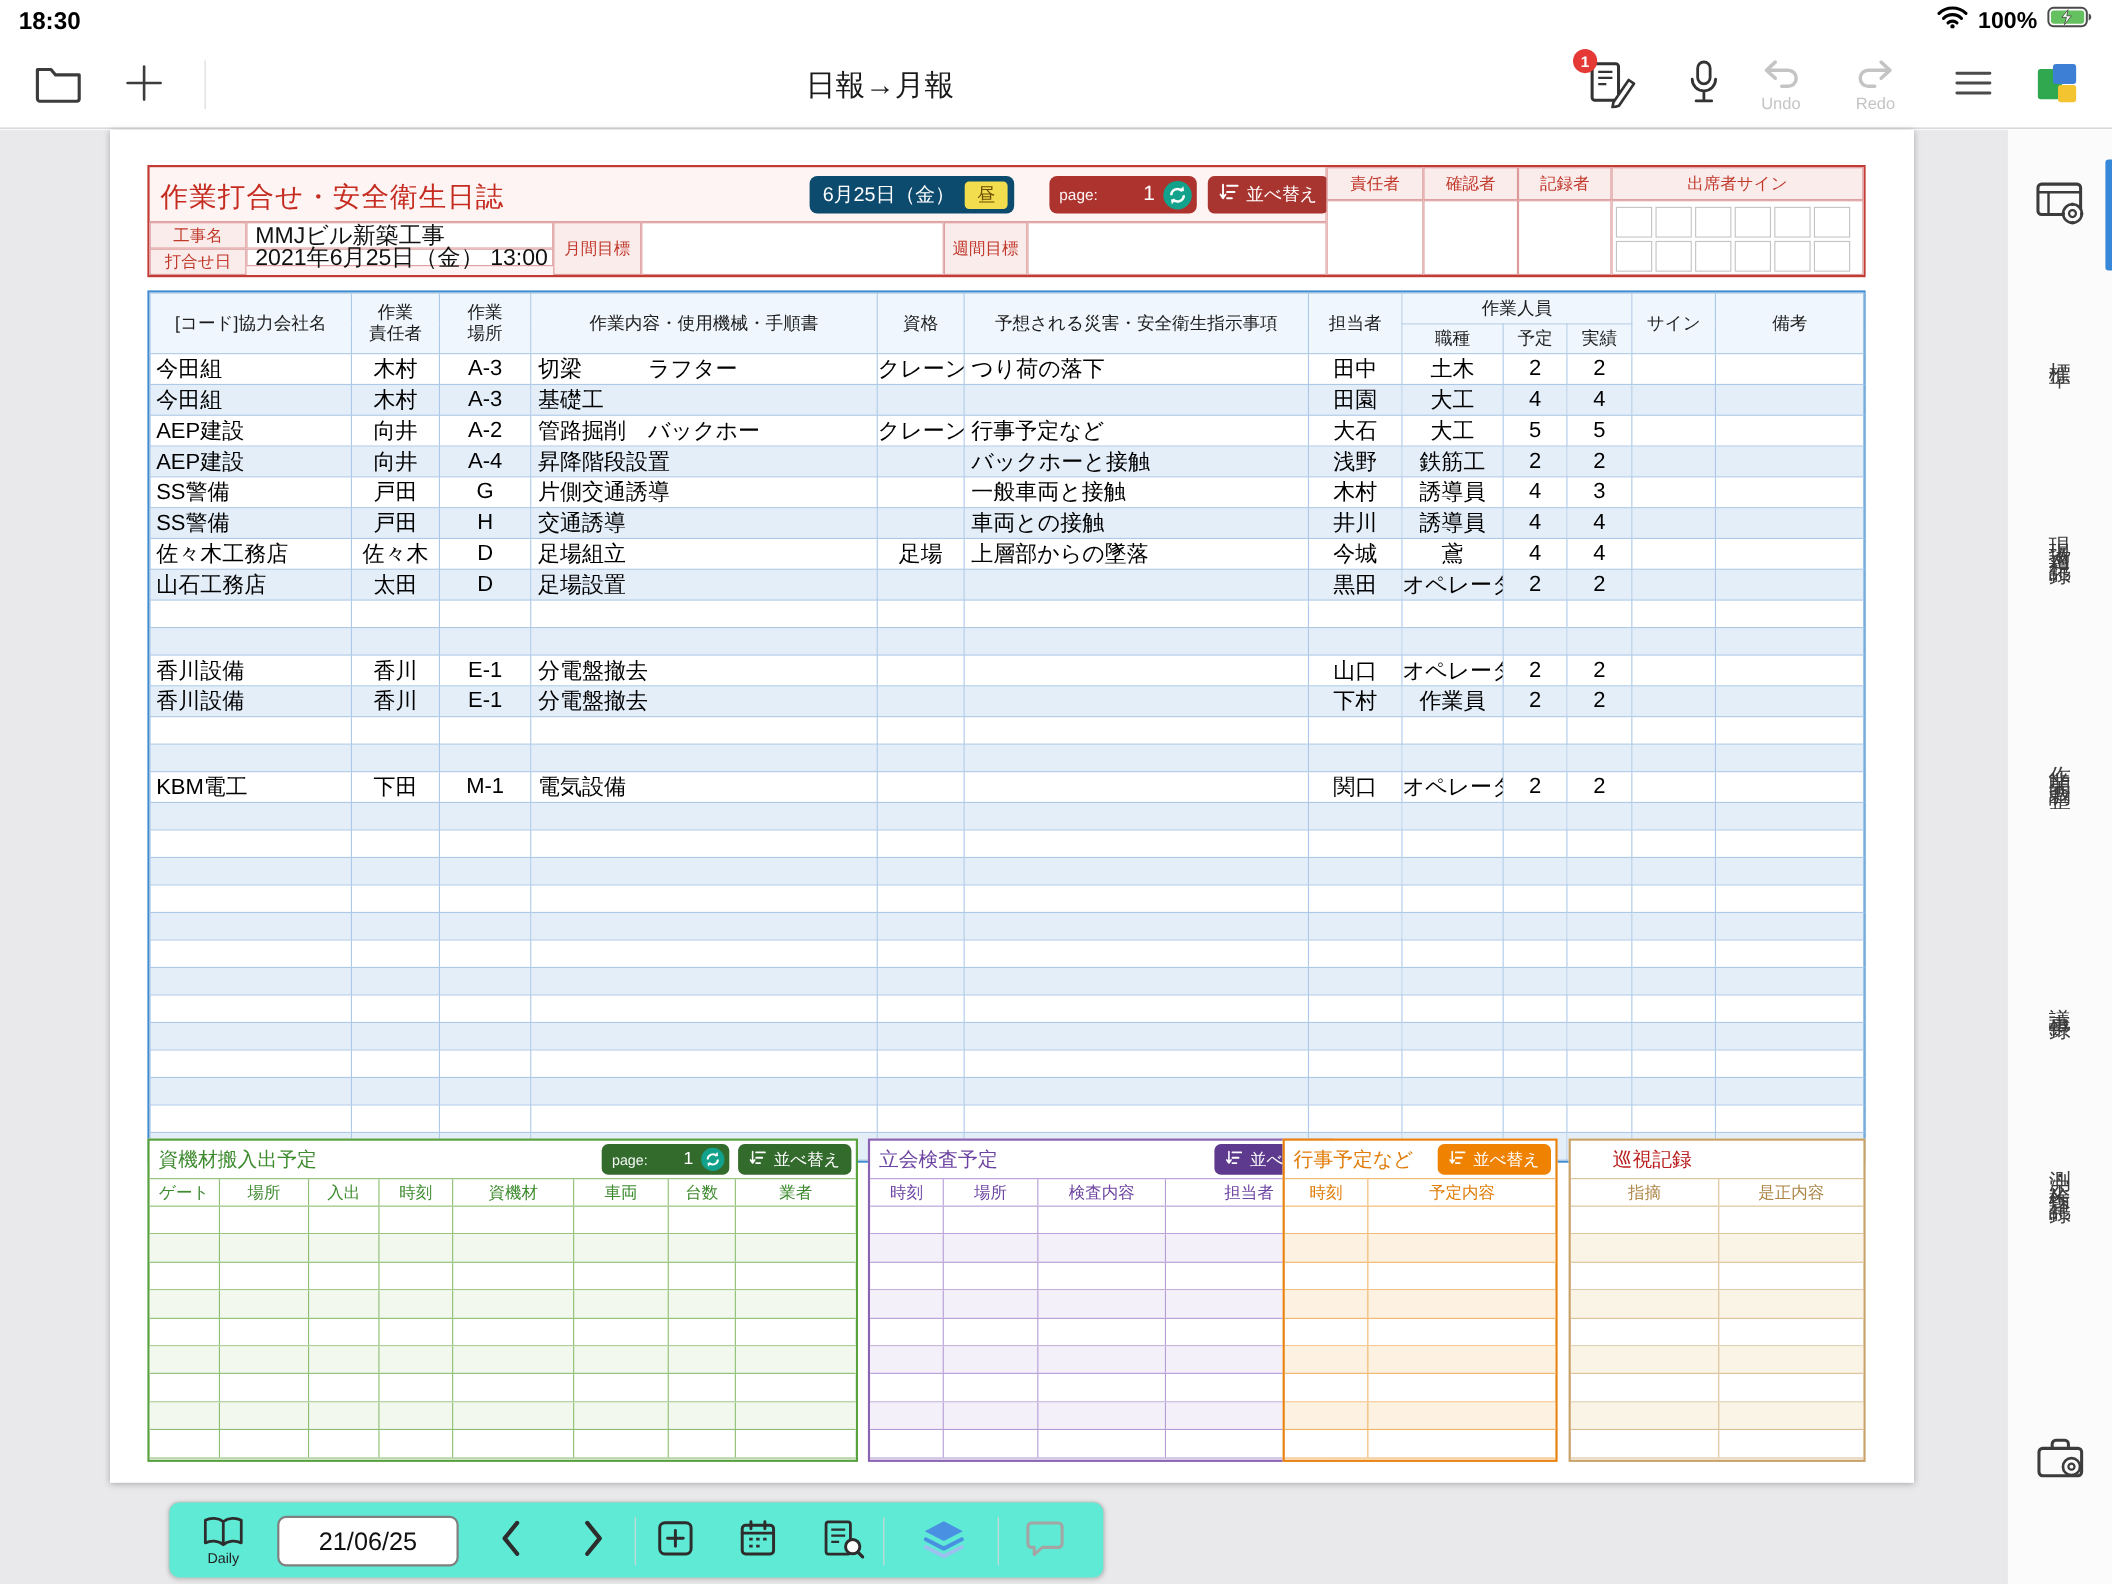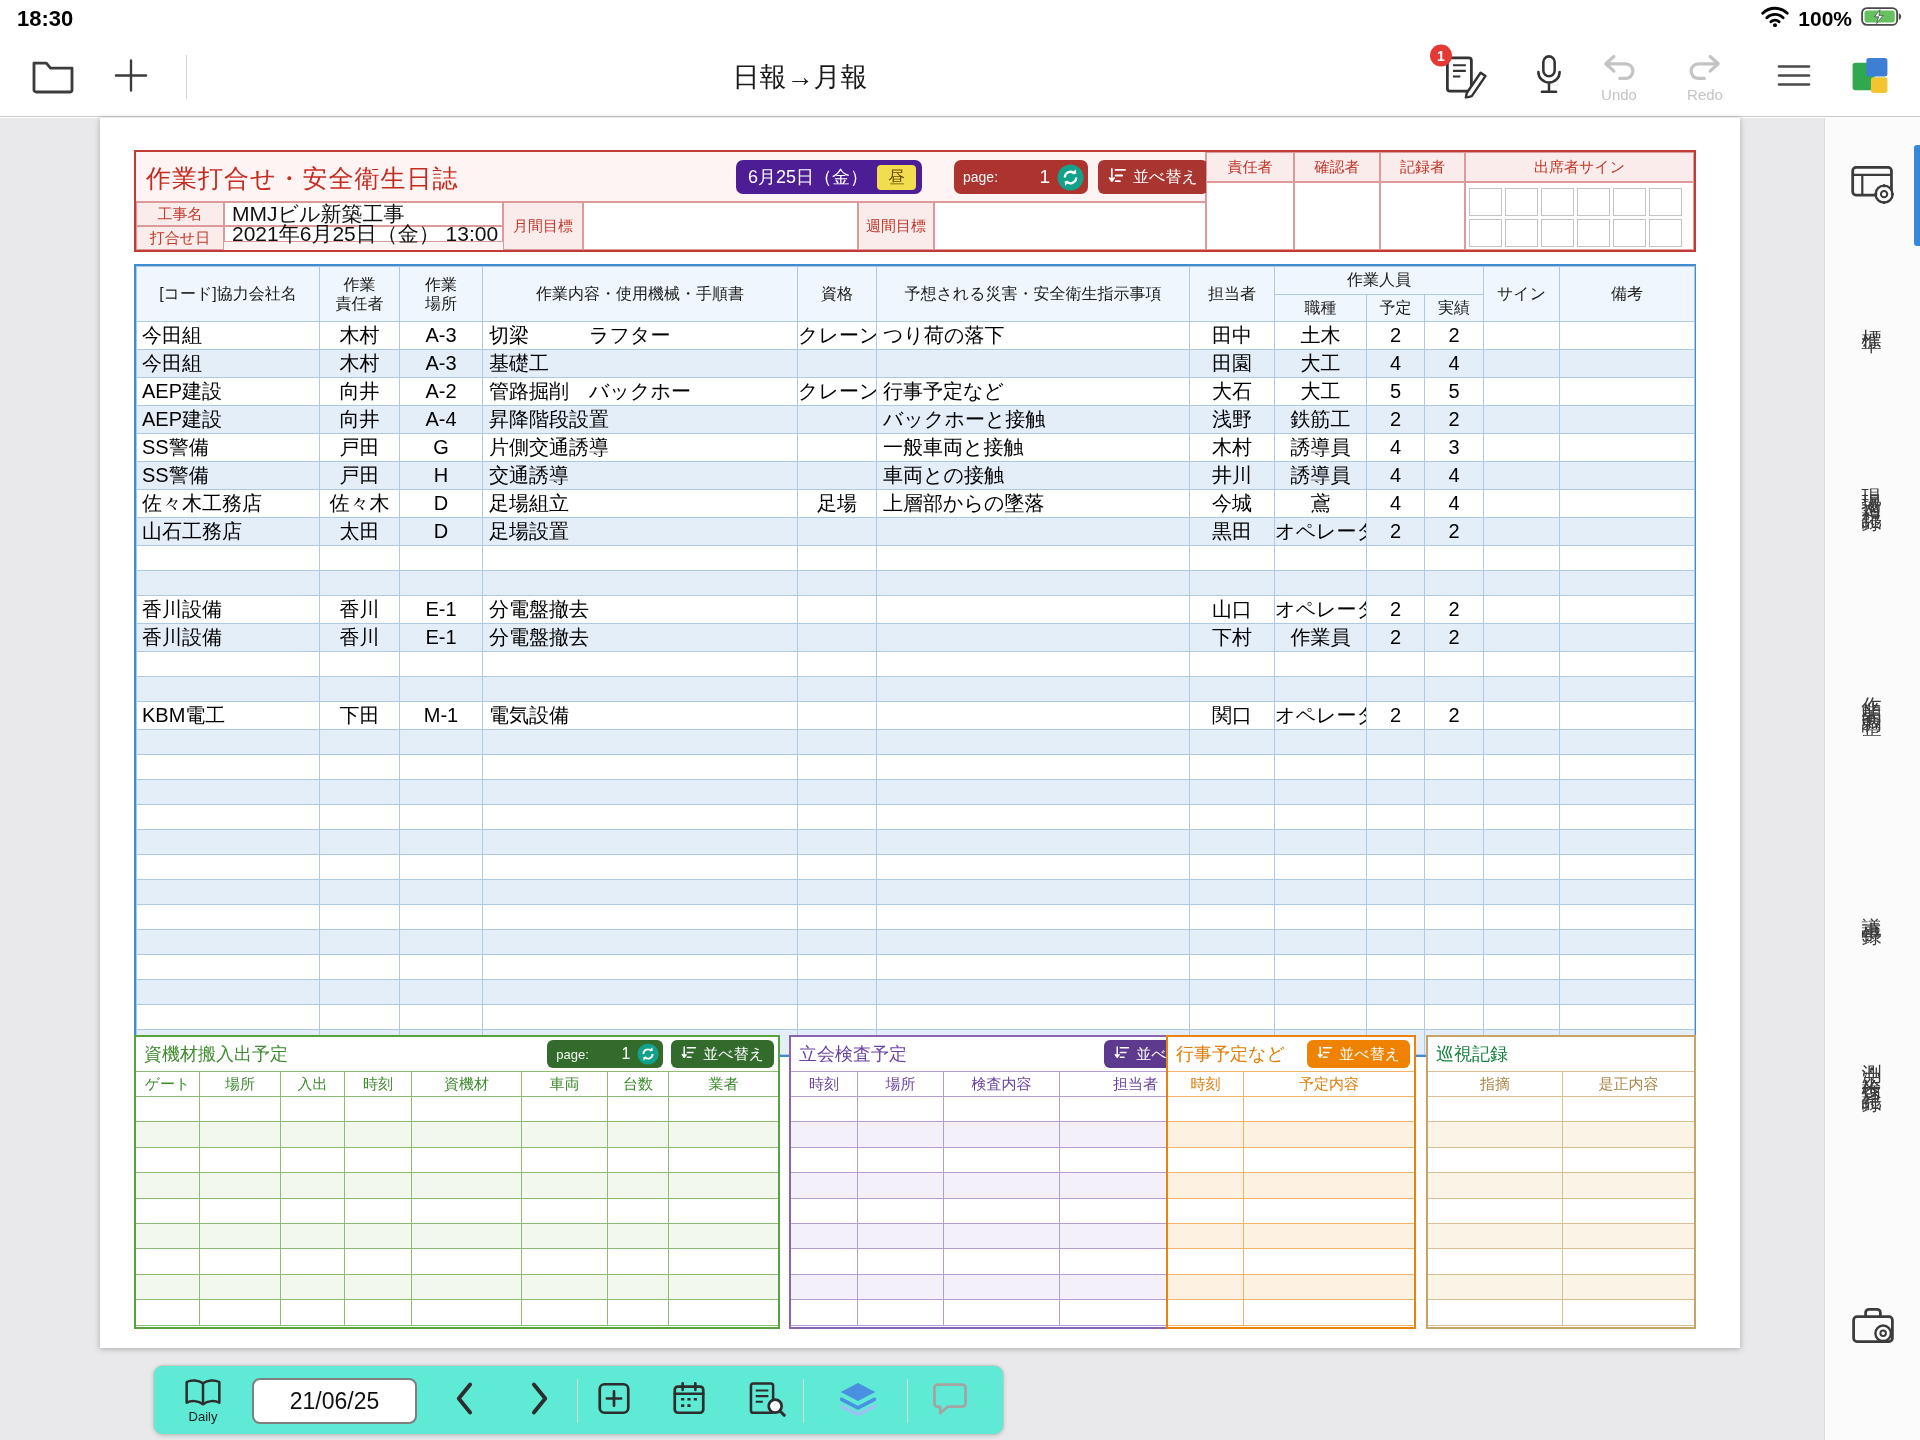--- a/index.html
+++ b/index.html
@@ -23,21 +23,21 @@
 
   
   .canvas { position:absolute; top:118px; left:0; width:1824px; height:1322px; background:#e9e9eb; }
   .page { position:absolute; left:100px; top:0; width:1640px; height:1230px; background:#fff; box-shadow:0 1px 6px rgba(0,0,0,.28); }
 
   
   .report-header { position:absolute; left:34px; top:32px; width:1562px; height:102px; border:2px solid #c23b34; background:#fdf4f3; }
   .rh-abs { position:absolute; }
   .rh-titlebar { left:0; top:0; width:1070px; height:50px; border-bottom:1px solid #dc9a9a; border-right:1px solid #dc9a9a; }
   .rh-title { position:absolute; left:10px; top:10px; font-size:25px; color:#c52b20; letter-spacing:1px; white-space:nowrap; }
-  .date-badge { position:absolute; left:600px; top:8px; height:34px; background:#4c1d95; border-radius:7px; display:flex; align-items:center; padding:0 6px 0 12px; gap:9px; color:#fff; font-size:18px; white-space:nowrap; cursor:pointer; }
+  .date-badge { position:absolute; left:600px; top:8px; height:34px; background:#0c4a6e; border-radius:7px; display:flex; align-items:center; padding:0 6px 0 12px; gap:9px; color:#fff; font-size:18px; white-space:nowrap; cursor:pointer; }
   .noon-badge { background:#f2dd4e; color:#6b4e00; border-radius:4px; font-size:17px; padding:1px 11px; }
   .page-widget { display:flex; align-items:center; gap:5px; background:#ad342e; border-radius:7px; color:#fff; padding:0 4px 0 9px; cursor:pointer; }
   .pw-red { position:absolute; left:818px; top:8px; height:34px; width:134px; }
   .pw-label { font-size:14px; opacity:.95; }
   .pw-value { font-size:19px; flex:1; text-align:right; padding-right:2px; }
   .refresh { display:flex; }
   .sort-btn { display:flex; align-items:center; gap:6px; border:none; border-radius:6px; color:#fff; font-size:16px; padding:0 10px; cursor:pointer; white-space:nowrap; font-family:inherit; }
   .sort-red { position:absolute; left:962px; top:8px; height:34px; background:#a93530; }
   .rh-cell { position:absolute; border:1px solid #dc9a9a; display:flex; align-items:center; justify-content:center; font-size:15px; color:#c0392b; background:#fbecec; white-space:nowrap; }
   .rh-val { position:absolute; border:1px solid #dc9a9a; background:#fff; font-size:21px; color:#111; display:flex; align-items:center; padding-left:7px; white-space:nowrap; }
@@ -71,21 +71,21 @@
   .sec-row.alt { background:var(--alt); }
   .sec-c { flex:none; border-right:1px solid var(--bcol); }
   .sec-c:last-child { border-right:none; flex:1; }
   .sec-green  { left:34px;   width:646px; border:2px solid #57a13e; --bcol:#8cbd72; --tcol:#3e8b2f; --alt:#f2f8ed; }
   .sec-green  .t { color:#3e8b2f; }
   .sec-purple { left:689px;  width:424px; border:2px solid #8a63b3; --bcol:#b49cd4; --tcol:#6d44a1; --alt:#f4f0fa; }
   .sec-purple .t { color:#6d44a1; }
   .sec-orange { left:1066px; width:250px; border:2px solid #e8830f; --bcol:#f0b468; --tcol:#e07c07; --alt:#fdf2e1; }
   .sec-orange .t { color:#e07c07; }
   .sec-tan    { left:1326px; width:270px; border:2px solid #c9a268; --bcol:#d9c094; --tcol:#ad8648; --alt:#faf4e7; }
-  .sec-tan    .t { color:#15803d; }
+  .sec-tan    .t { color:#b91c1c;margin-left:30px; }
   .pw-green { height:28px; width:116px; background:#336b2d; margin-left:auto; border-radius:6px; }
   .pw-green .pw-label { font-size:13px; }
   .pw-green .pw-value { font-size:16px; }
   .sort-green  { height:28px; background:#336b2d; font-size:15px; }
   .sort-purple { height:28px; background:#5e3a8e; font-size:15px; margin-left:auto; }
   .sort-orange { height:28px; background:#ef8200; font-size:15px; margin-left:auto; }
 
   
   .sidebar { position:absolute; top:118px; left:1824px; width:96px; height:1322px; background:#fbfbfb; border-left:1px solid #dcdcdc; }
   .sb-item { position:absolute; left:50%; transform:translateX(-50%); writing-mode:vertical-rl; font-size:20px; color:#3a3a3a; letter-spacing:5px; cursor:pointer; white-space:nowrap; }

